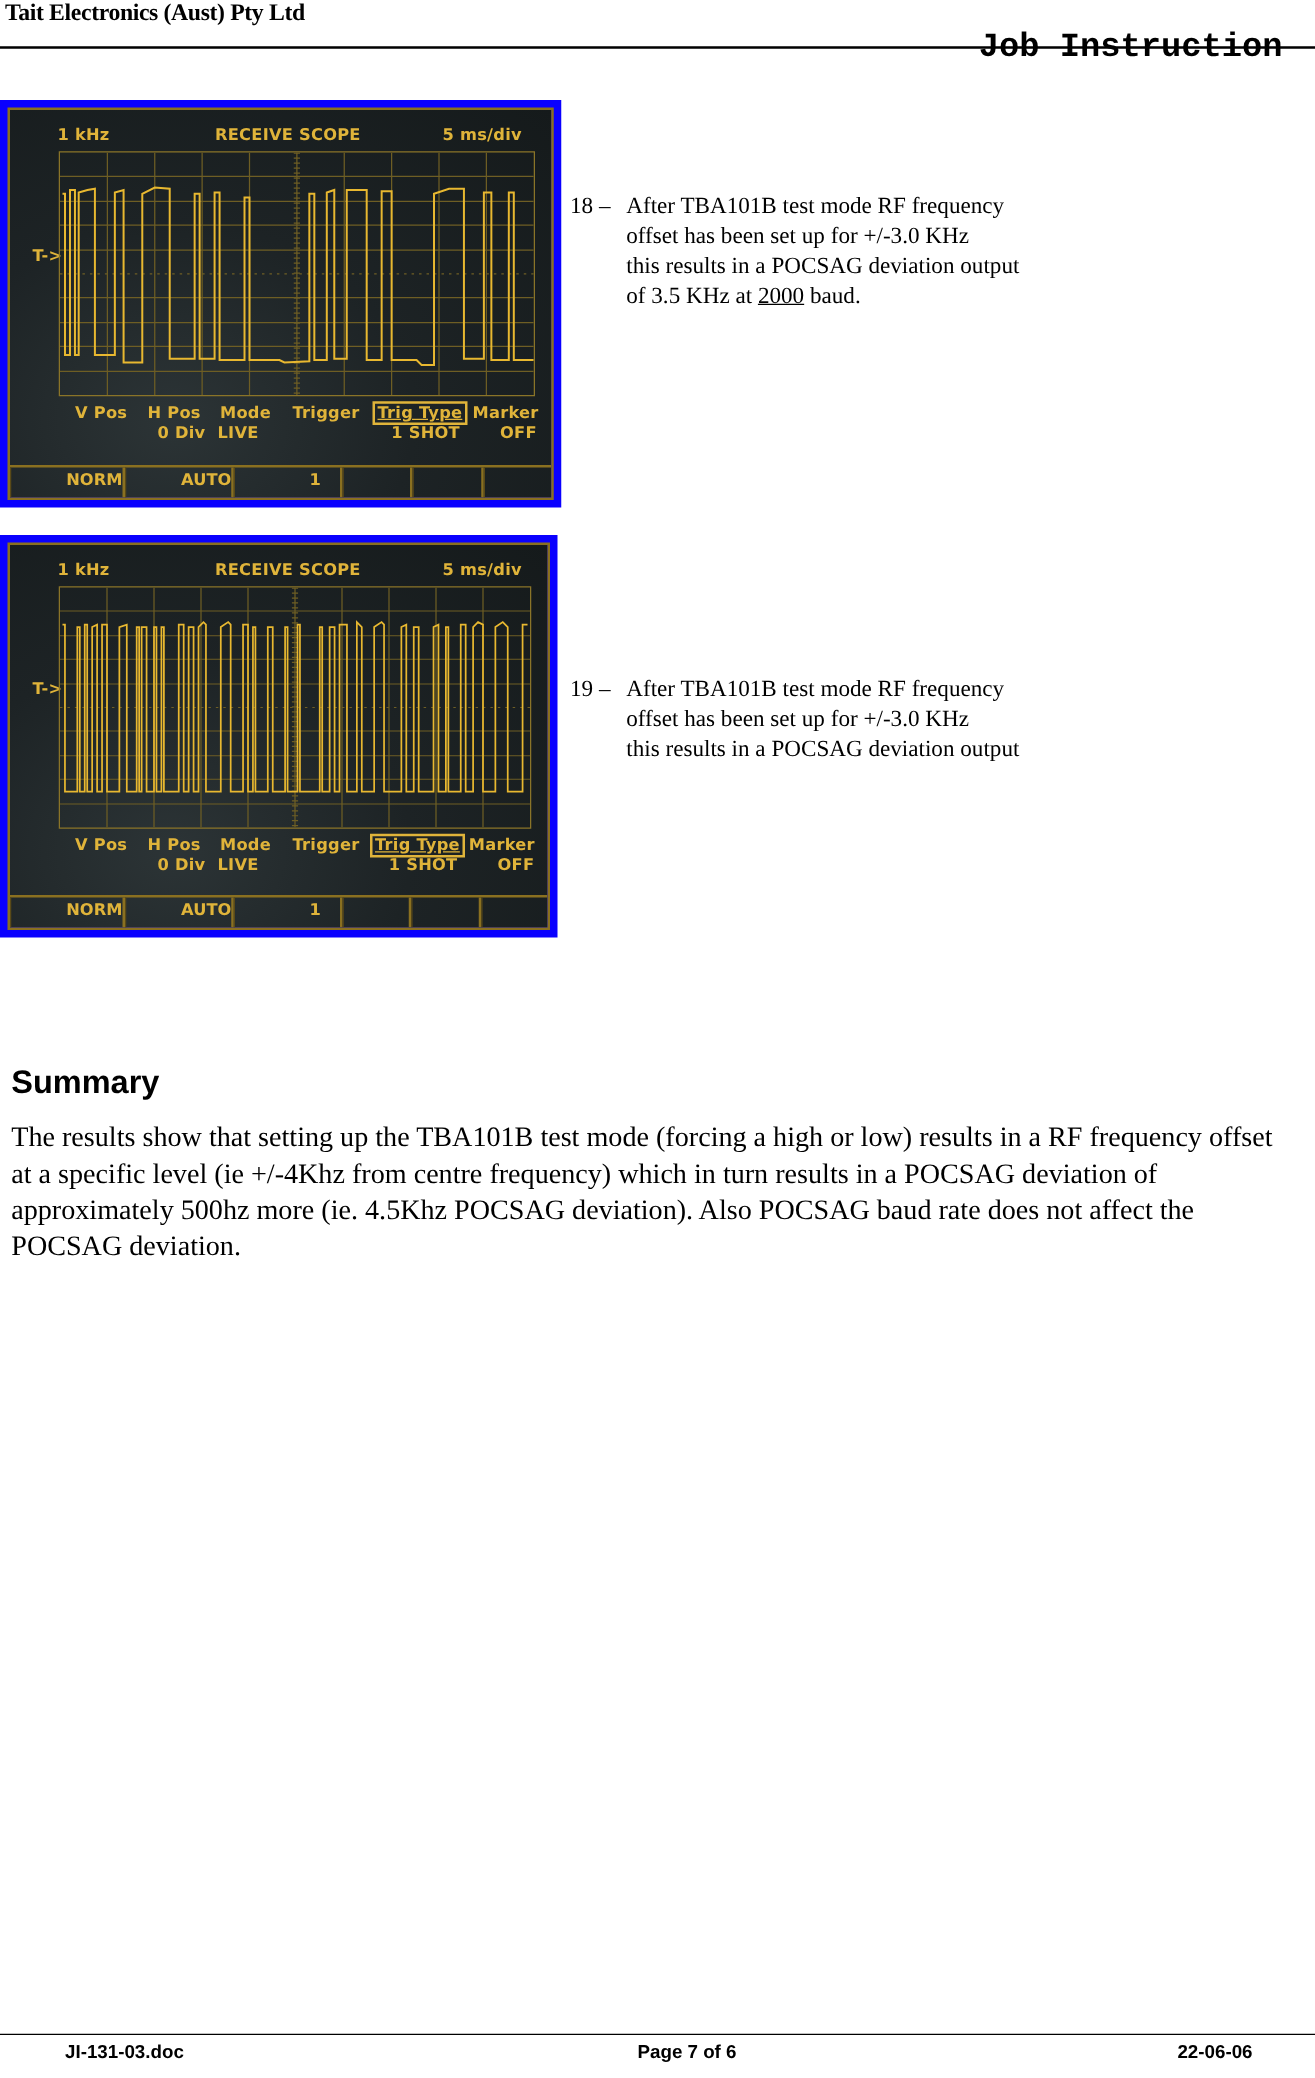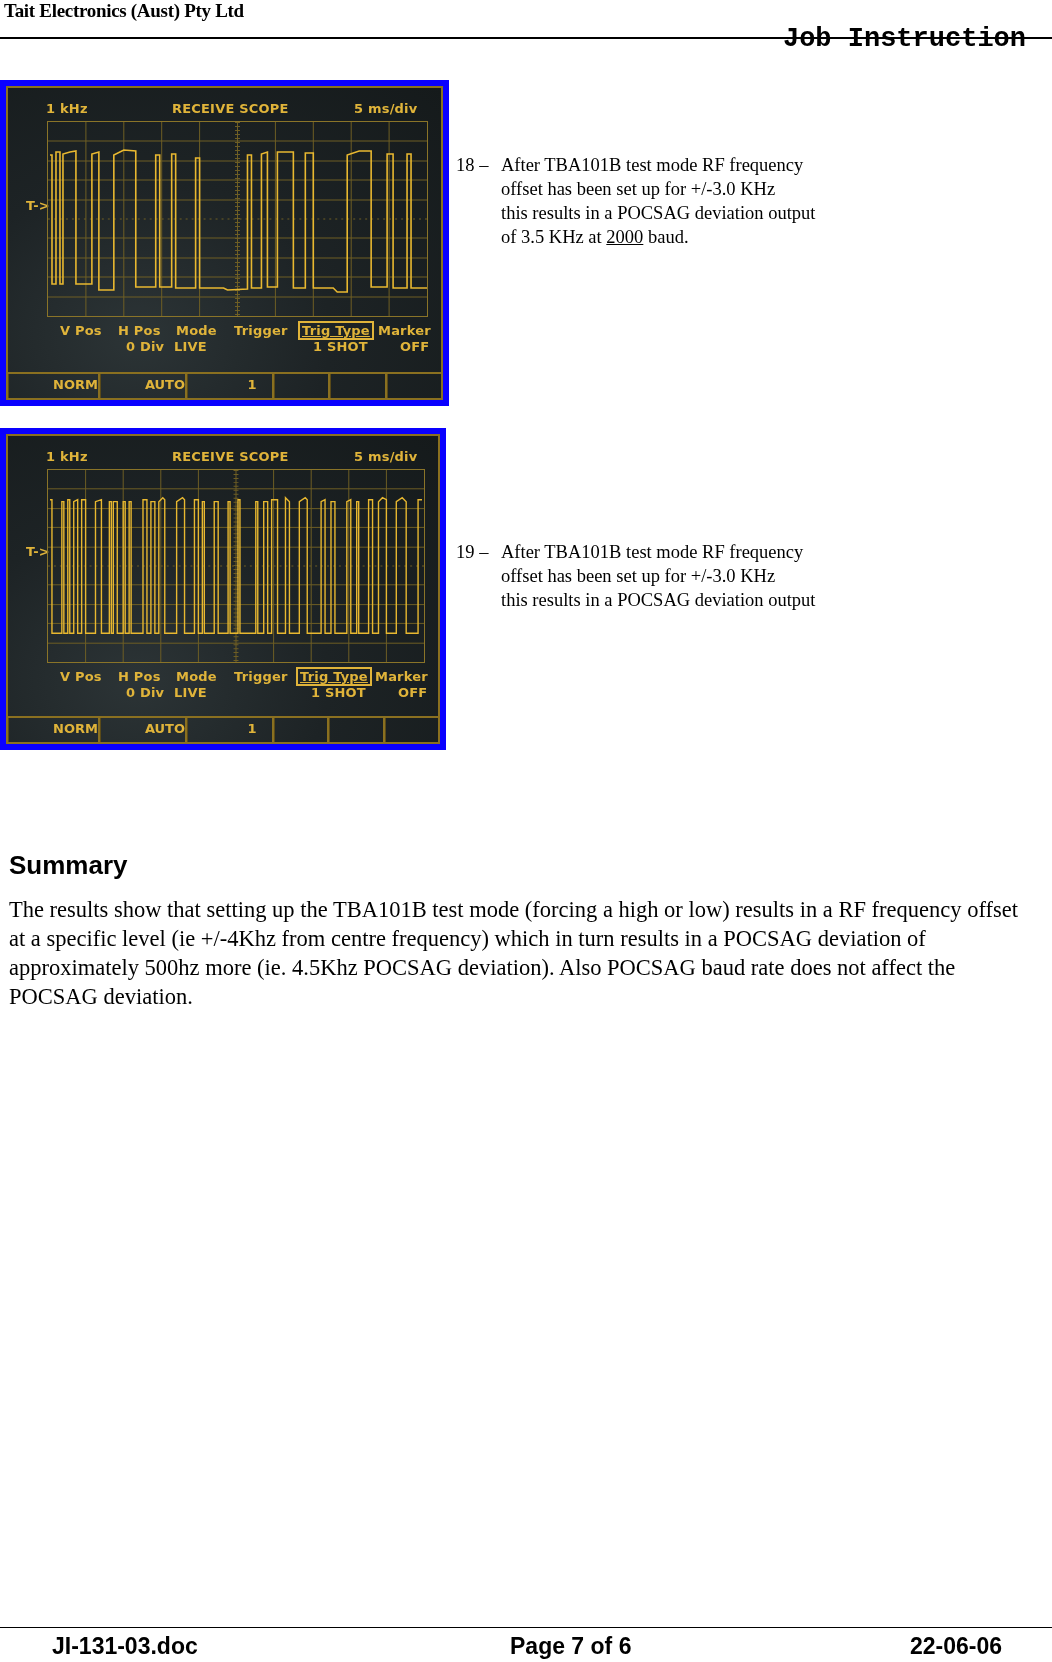--- a/index.html
+++ b/index.html
@@ -22,21 +22,21 @@
 
     .caption { font-family: "Liberation Serif", serif; font-weight: normal; font-size: 18.5px; line-height: 24px; }
     .caption .num { position: absolute; left: 0; top: 0; }
     .caption .body { position: absolute; left: 45px; top: 0; white-space: nowrap; }
     .caption u { text-decoration: underline; }
 
     .sum-title { left: 9px; top: 850px; font-family: "Liberation Sans", sans-serif; font-weight: bold; font-size: 26px; }
     .sum-body { left: 9px; top: 895px; width: 1020px; font-family: "Liberation Serif", serif; font-size: 22.5px; line-height: 29px; }
 
     .ftr-rule { left: 0; top: 1627px; width: 1052px; height: 1px; background: #000; }
-    .ftr { top: 1633px; font-family: "Liberation Sans", sans-serif; font-weight: bold; font-size: 23px; }
+    .ftr { top: 1633px; font-family: "Liberation Sans", sans-serif; font-weight: bold; font-size: 15px; }
     .ftr-left { left: 52px; }
     .ftr-center { left: 510px; }
     .ftr-right { right: 50px; }
   </style>
 </head>
 <body>
 
 <div class="abs hdr-left">Tait Electronics (Aust) Pty Ltd</div>
 <div class="abs hdr-right">Job Instruction</div>
 <div class="abs hdr-rule"></div>

